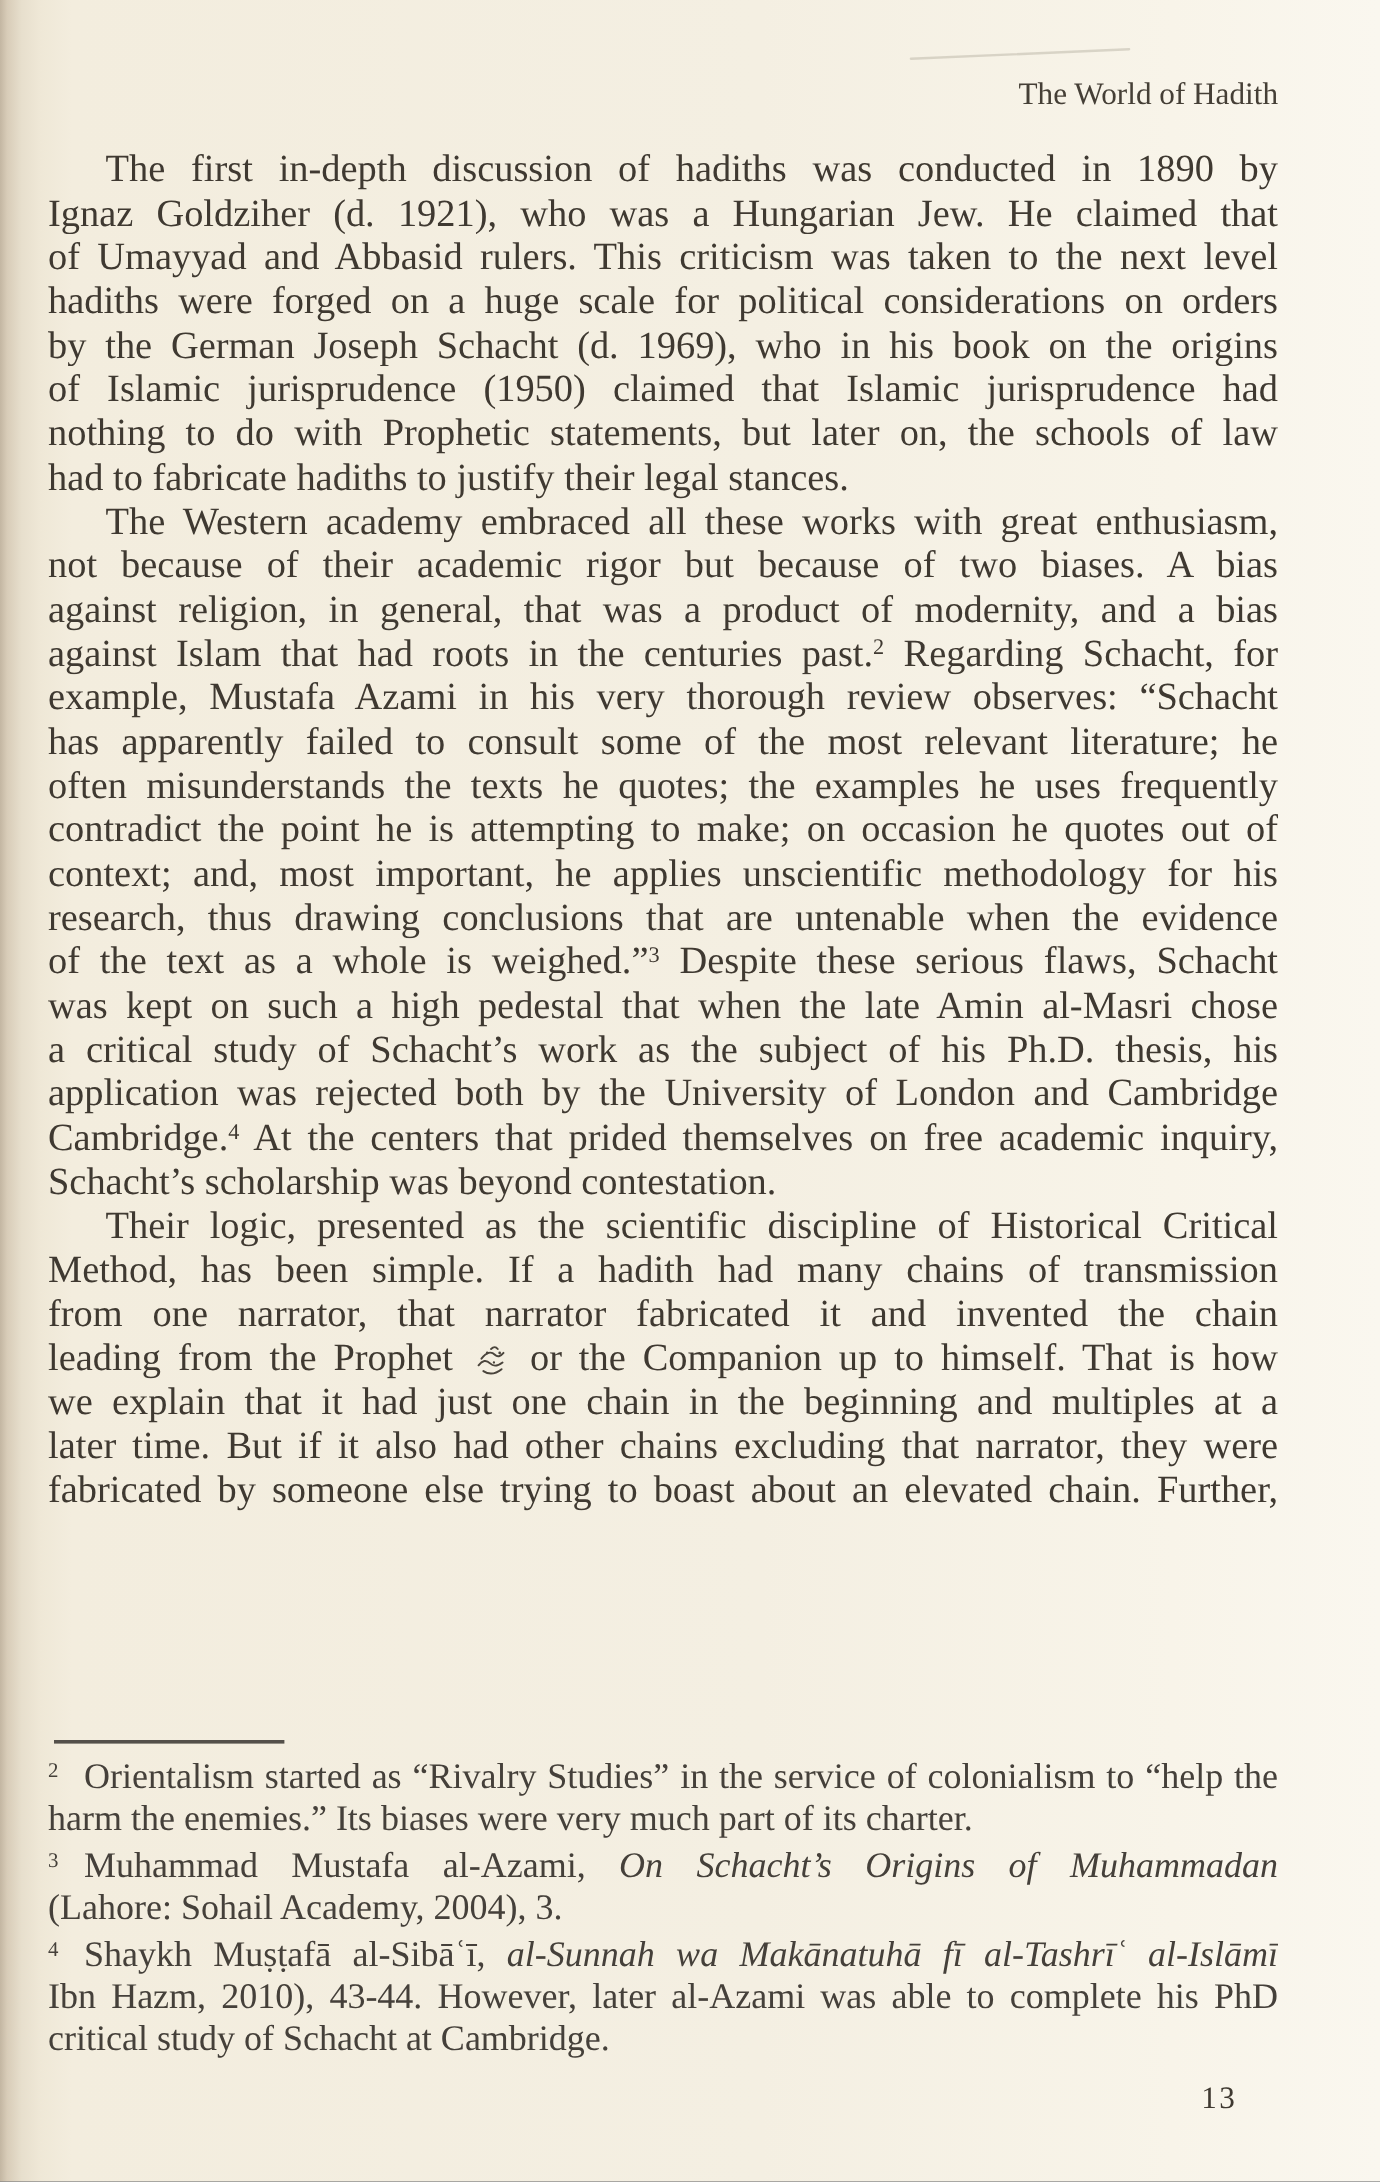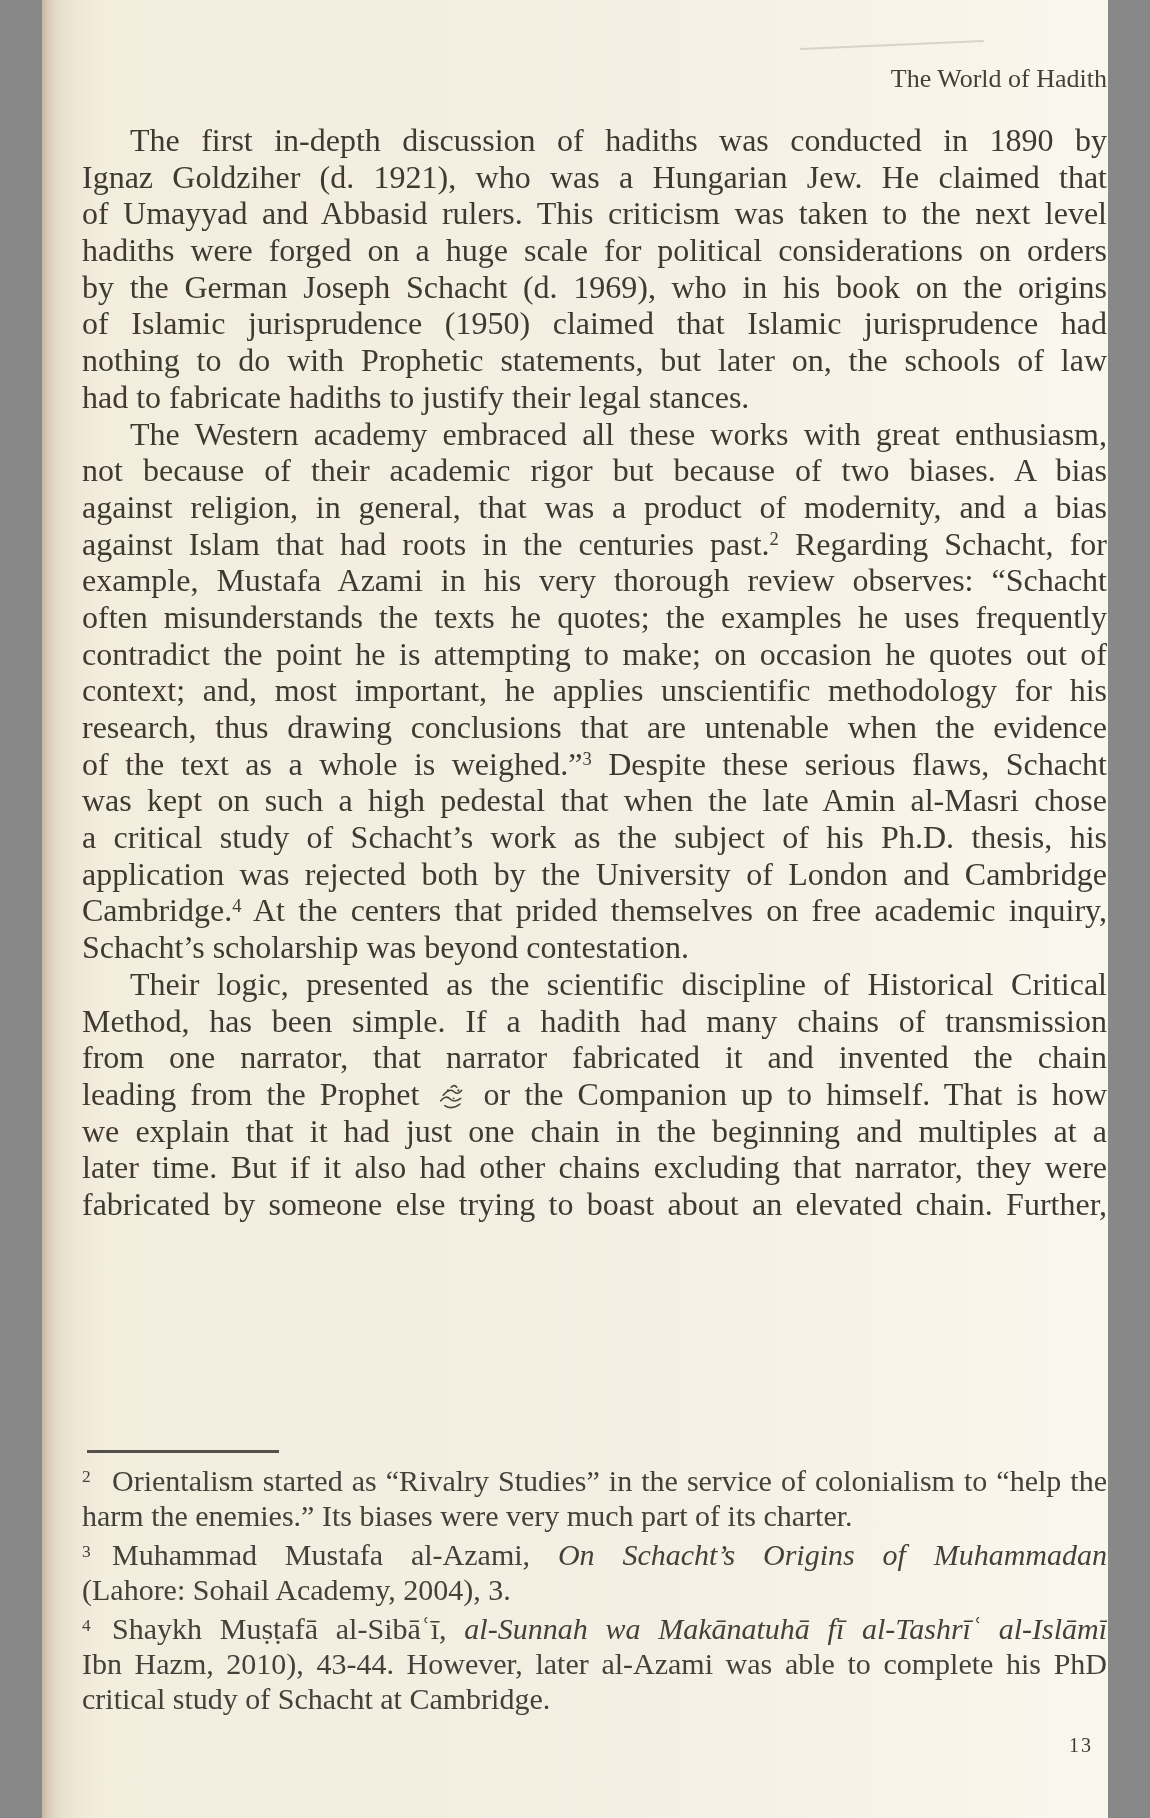--- a/index.html
+++ b/index.html
@@ -1,18 +1,18 @@
 <!DOCTYPE html>
 <html><head>
 <meta charset="utf-8">
 <style>
   html,body{margin:0;padding:0;background:#888;}
   .page{
     position:relative;
-    width:1066px;height:1818px;
+    width:1150px;height:1818px;
     margin:0 auto;
     overflow:hidden;
     background:linear-gradient(90deg,
       #c3b6a2 0px, #d8ccb8 6px, #e7dfcd 18px, #efe8d7 34px,
       #f3edde 60px, #f4efe2 55%, #f8f4e9 85%, #faf7ef 100%);
     font-family:"Liberation Serif","DejaVu Serif",serif;
     color:#3f3931;
   }
   .scan-artifact{
     position:absolute;left:758px;top:44px;width:184px;height:2px;
@@ -38,22 +38,22 @@
   .footnote-rule{
     position:absolute;top:1450px;left:5px;width:192px;height:3px;
     background:#54504a;
   }
   .footnotes{position:absolute;top:1464px;left:0;right:0;}
   .footnote{margin-bottom:5px;}
   .footnote .line{font-size:30px;line-height:34.6px;height:34.6px;color:#45403a;}
   .fn-marker{display:inline-block;width:30px;}
   .pbuh{display:inline-block;vertical-align:-7px;padding:0 2px;}
   .page-number{
-    position:absolute;left:1027px;top:1734px;
-    font-size:20px;color:#3f3931;letter-spacing:2px;
+    position:absolute;left:1001px;top:1734px;
+    font-size:26px;color:#3f3931;letter-spacing:2px;
   }
 </style>
 </head>
 <body>
 
 <div class="page">
   <div class="scan-artifact"></div>
   <div class="content">
     <div class="running-header">The World of Hadith</div>
     <div class="body-text" id="body-text">
@@ -66,20 +66,21 @@
           <div class="line"><span>of Islamic jurisprudence (1950) claimed that Islamic jurisprudence had</span></div>
           <div class="line"><span>nothing to do with Prophetic statements, but later on, the schools of law</span></div>
           <div class="line line-last"><span>had to fabricate hadiths to justify their legal stances.</span></div>
         </div>
         <div class="paragraph">
           <div class="line indent"><span>The Western academy embraced all these works with great enthusiasm,</span></div>
           <div class="line"><span>not because of their academic rigor but because of two biases. A bias</span></div>
           <div class="line"><span>against religion, in general, that was a product of modernity, and a bias</span></div>
           <div class="line"><span>against Islam that had roots in the centuries past.</span><span class="sup">2</span><span> Regarding Schacht, for</span></div>
           <div class="line"><span>example, Mustafa Azami in his very thorough review observes: “Schacht</span></div>
+          <div class="line"><span>has apparently failed to consult some of the most relevant literature; he</span></div>
           <div class="line"><span>often misunderstands the texts he quotes; the examples he uses frequently</span></div>
           <div class="line"><span>contradict the point he is attempting to make; on occasion he quotes out of</span></div>
           <div class="line"><span>context; and, most important, he applies unscientific methodology for his</span></div>
           <div class="line"><span>research, thus drawing conclusions that are untenable when the evidence</span></div>
           <div class="line"><span>of the text as a whole is weighed.”</span><span class="sup">3</span><span> Despite these serious flaws, Schacht</span></div>
           <div class="line"><span>was kept on such a high pedestal that when the late Amin al-Masri chose</span></div>
           <div class="line"><span>a critical study of Schacht’s work as the subject of his Ph.D. thesis, his</span></div>
           <div class="line"><span>application was rejected both by the University of London and Cambridge</span></div>
           <div class="line"><span>Cambridge.</span><span class="sup">4</span><span> At the centers that prided themselves on free academic inquiry,</span></div>
           <div class="line line-last"><span>Schacht’s scholarship was beyond contestation.</span></div>

